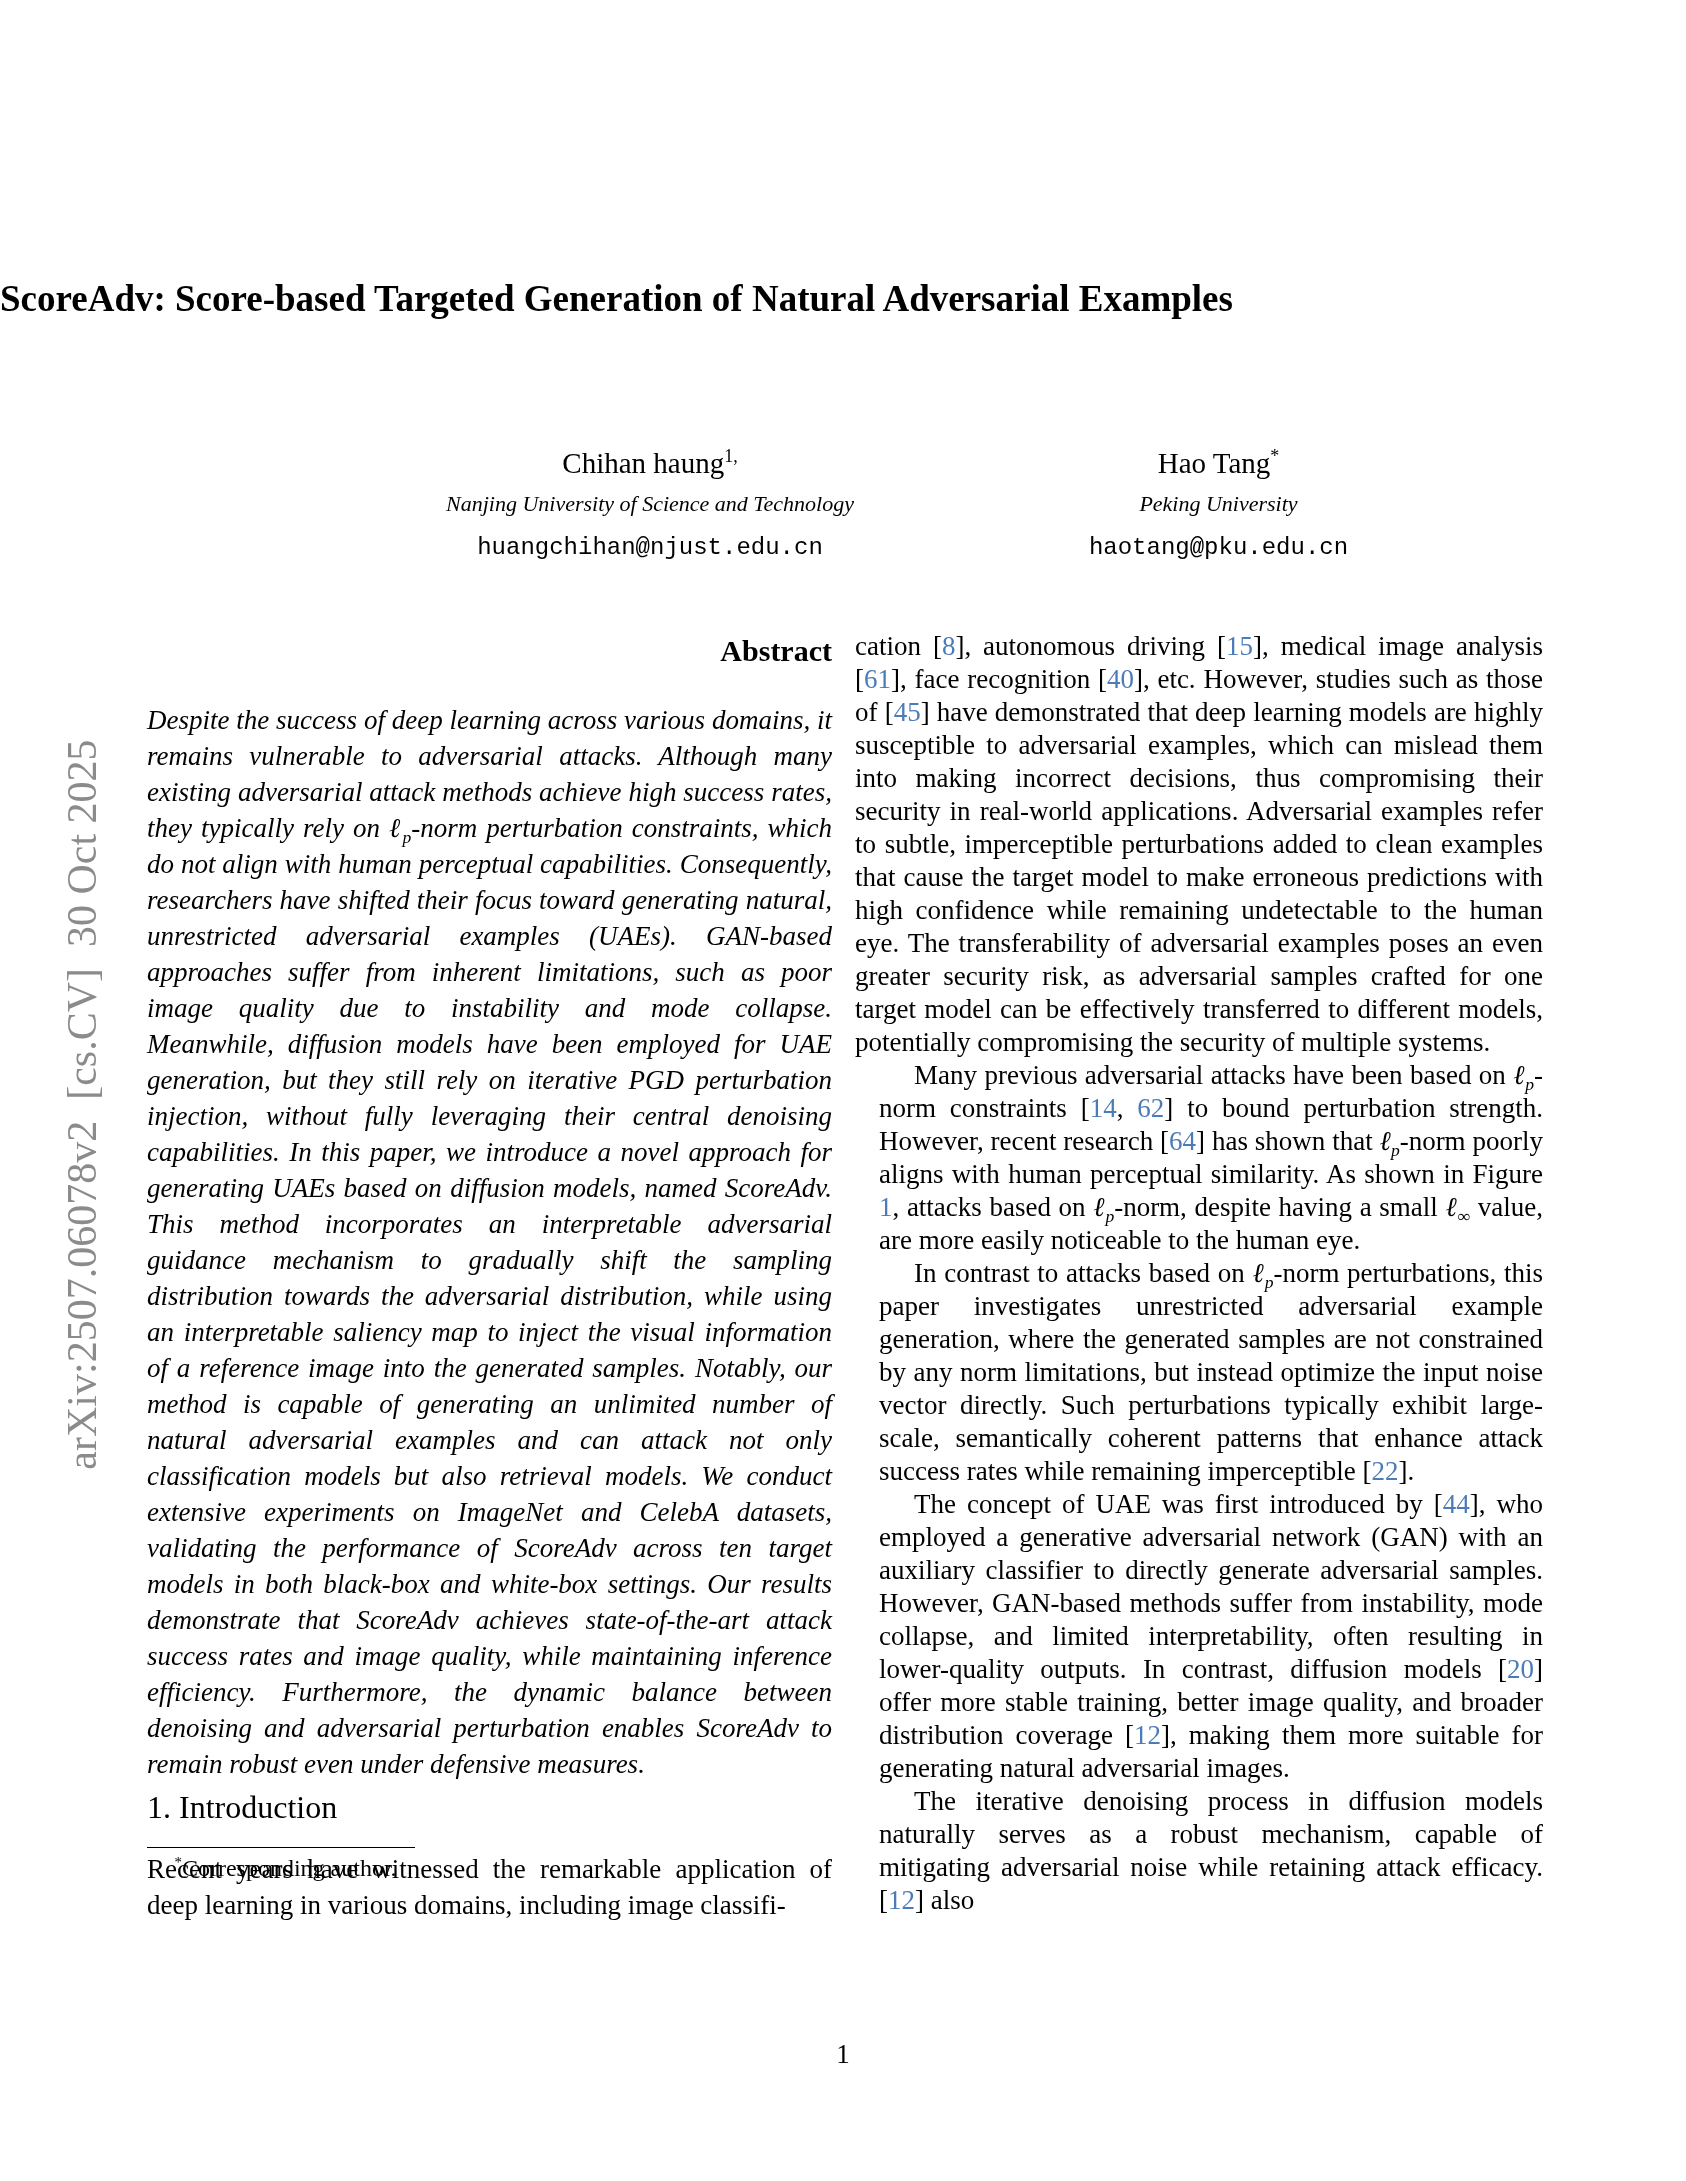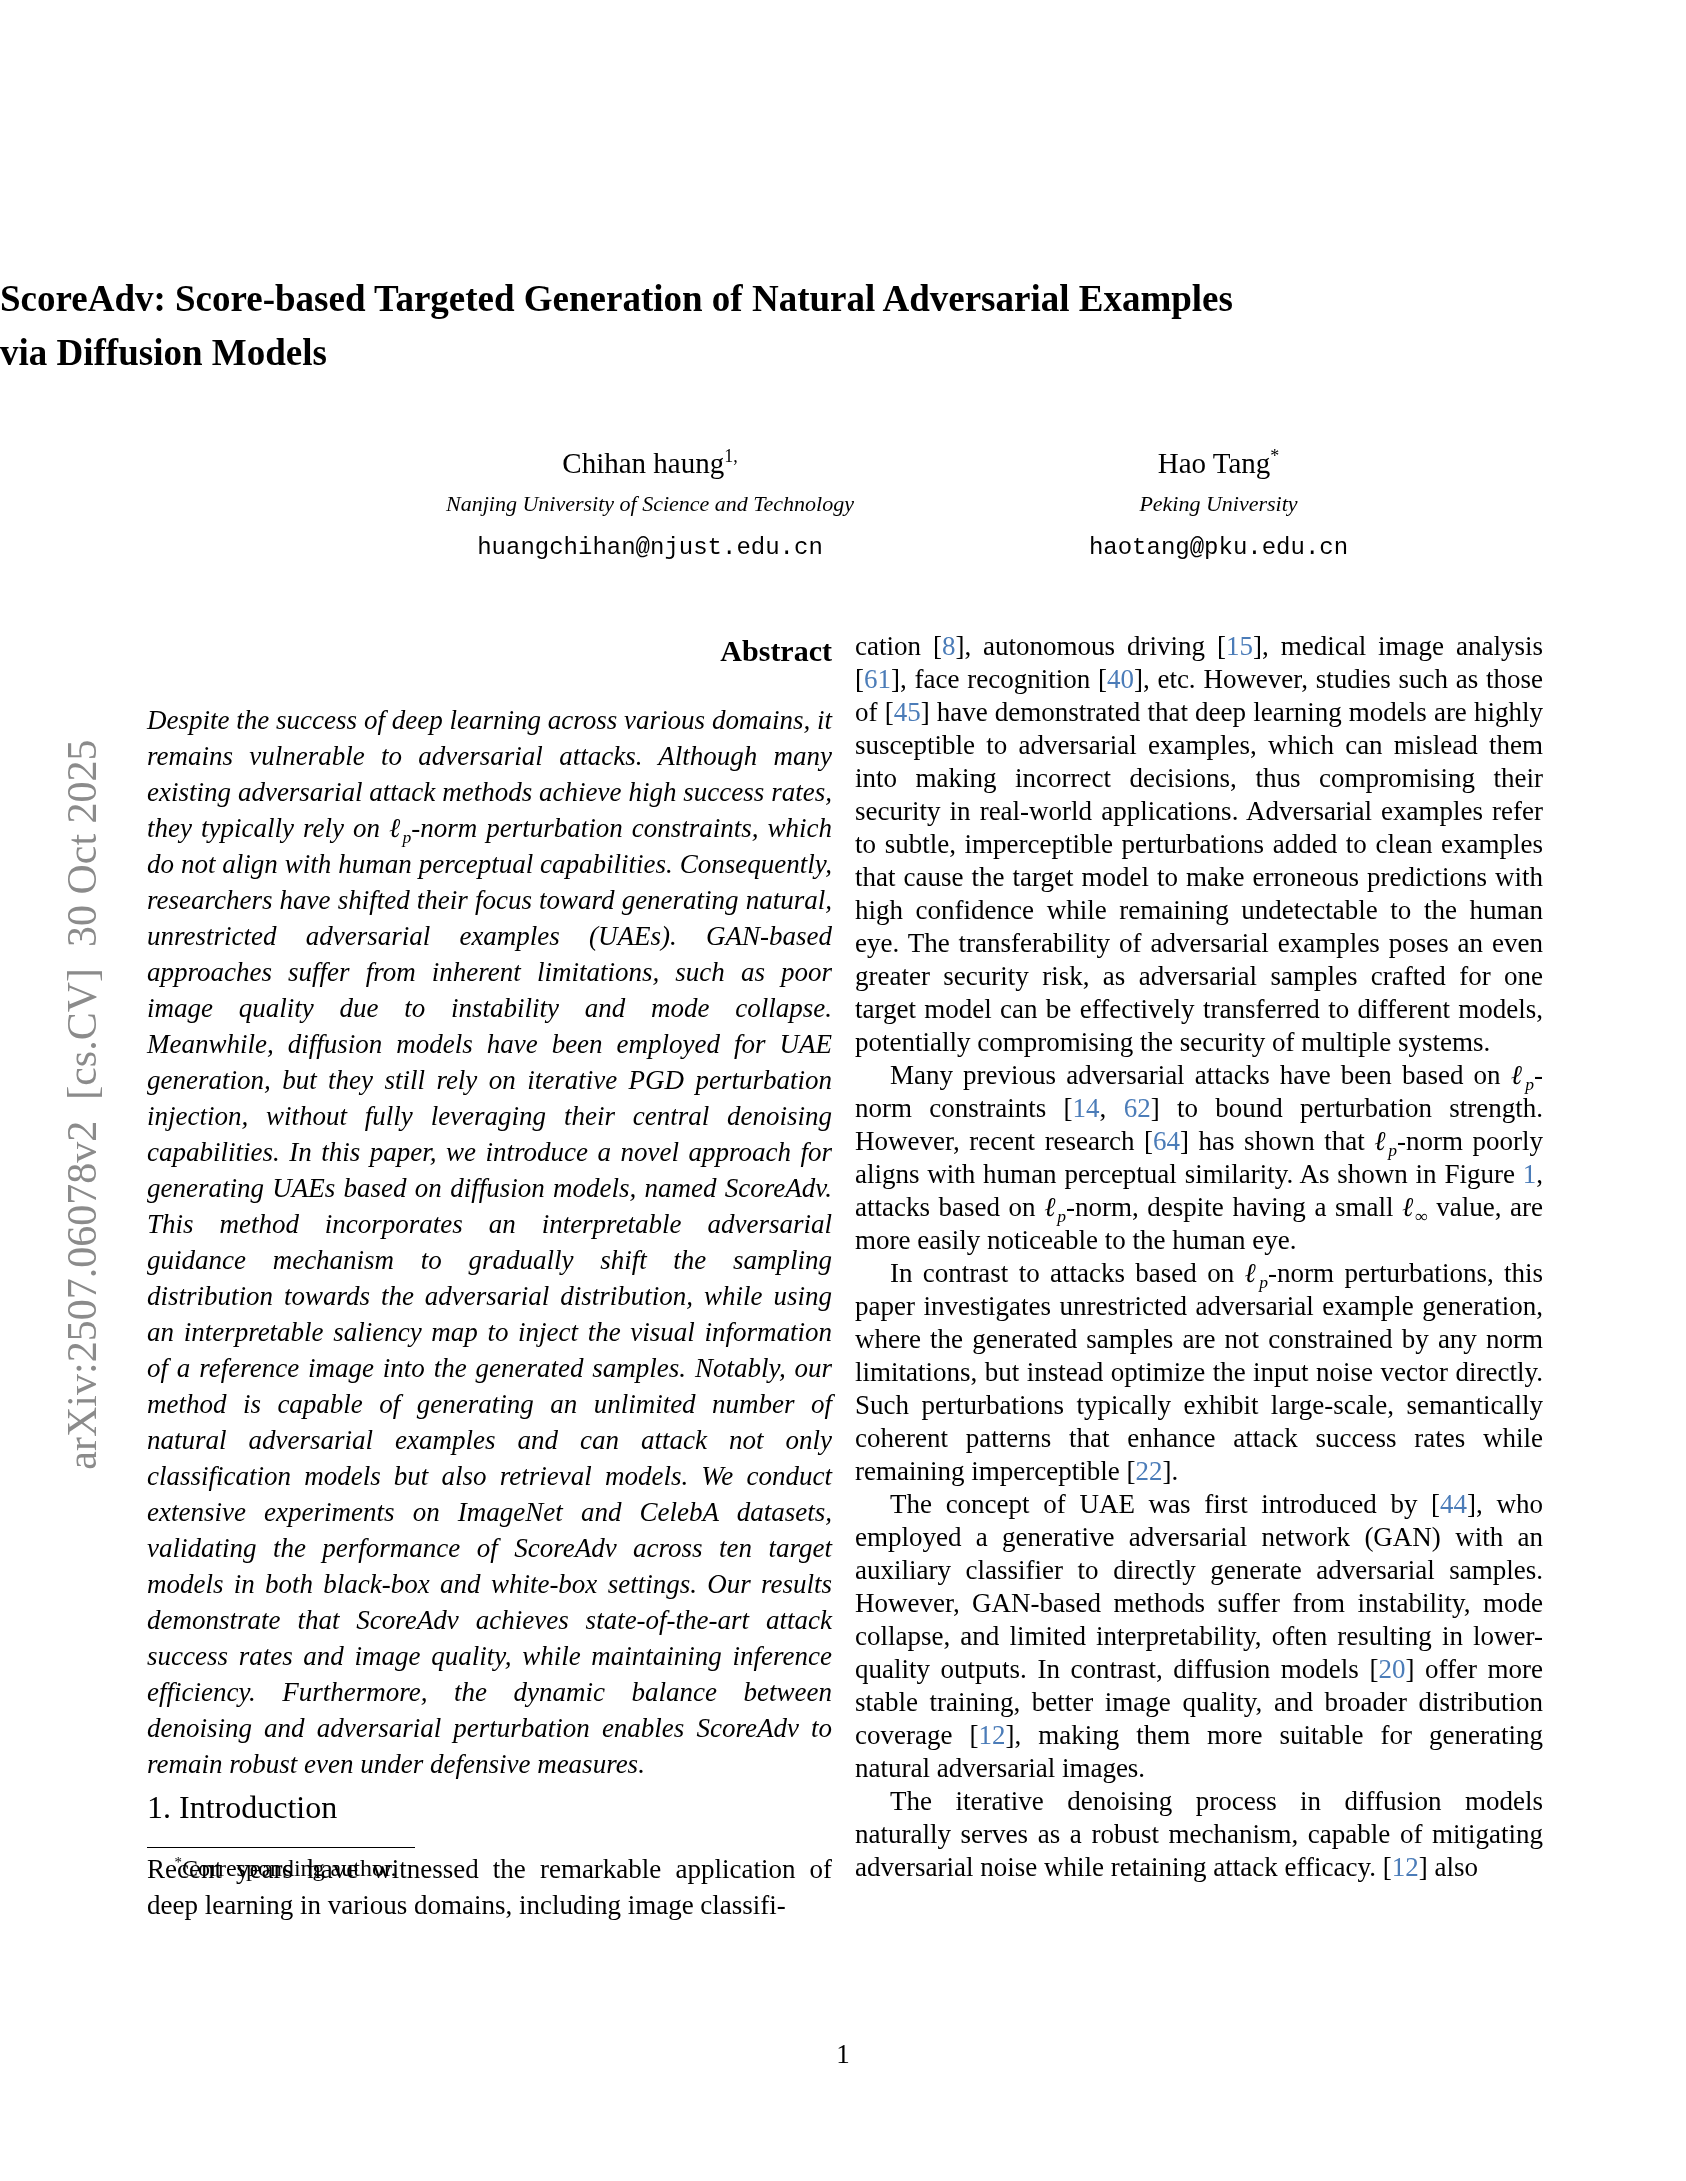--- a/index.html
+++ b/index.html
@@ -71,39 +71,38 @@
     position: absolute; left: 147px; top: 1851px;
     width: 685px; font-size: 27px; line-height: 36px;
     text-align: justify; margin: 0;
   }
 
   .footnote { position: absolute; left: 147px; top: 1847px; width: 685px; font-size: 24px; line-height: 29px; }
   .footnote .rule { width: 268px; border-top: 1.8px solid #000; margin: 0 0 5.5px 0; }
   .footnote .ftext { padding-left: 27.5px; }
 
   .col-right p { margin: 0; }
-  .col-right p + p { text-indent: 35px; }
+  .col-right p + p { text-indent: 35px; margin-left: 24px; }
 
   .cite { color: var(--cite, #4b7cb8); }
   .mi { font-style: italic; }
   sub { font-size: 65%; font-style: italic; line-height: 0; }
 
   .pageno {
     position: absolute; top: 2039px; left: 0;
     width: 100%; text-align: center; font-size: 27px;
   }
 </style>
 </head>
 <body>
 
 <div class="banner">arXiv:2507.06078v2  [cs.CV]  30 Oct 2025</div>
 
 <div class="title">
   <div>ScoreAdv: Score-based Targeted Generation of Natural Adversarial Examples</div>
-  <div>via Diffusion Models</div>
 </div>
 
 <div class="authors">
   <div class="author a-left">
     <div class="name"><span>Chihan haung</span><sup>1,</sup></div>
     <div class="aff">Nanjing University of Science and Technology</div>
     <div class="email">huangchihan@njust.edu.cn</div>
   </div>
   <div class="author a-right">
     <div class="name"><span>Hao Tang</span><sup>*</sup></div>

